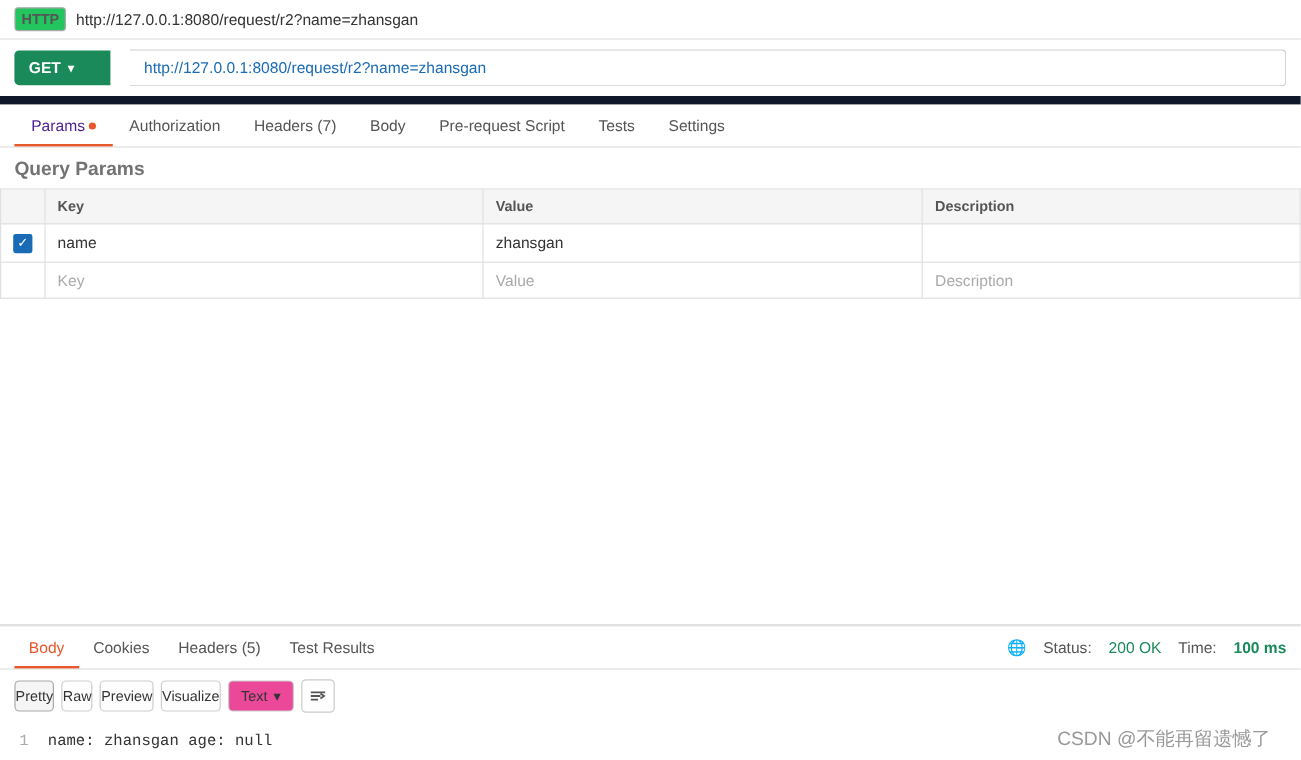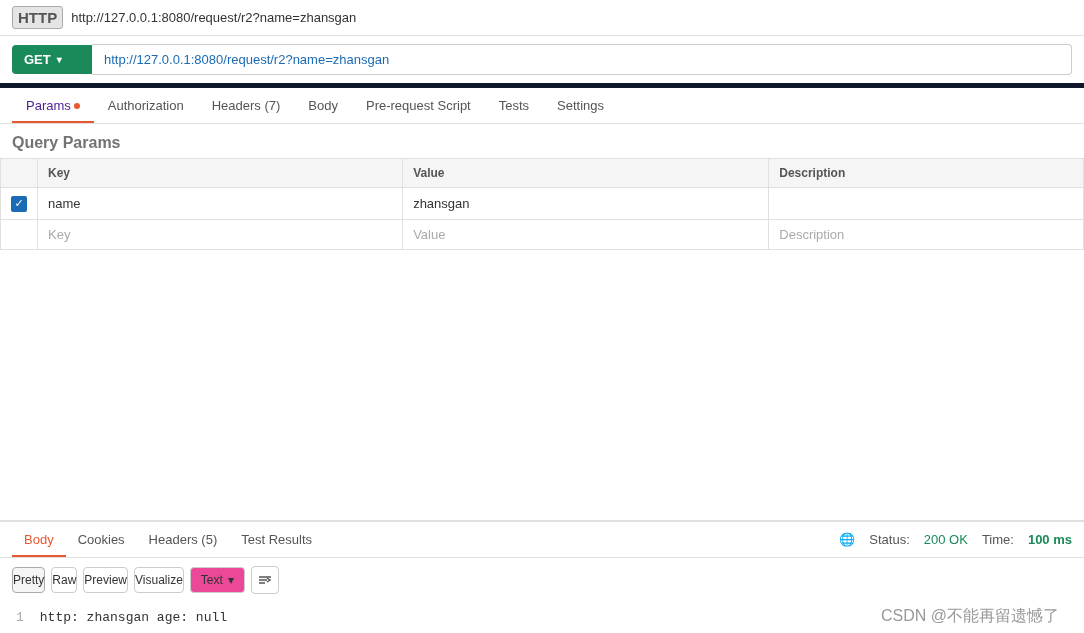--- a/index.html
+++ b/index.html
@@ -6,30 +6,30 @@
     body { font-family: -apple-system, BlinkMacSystemFont, 'Segoe UI', sans-serif; font-size: 13px; background: #fff; color: #333; }
 
     
     .title-bar {
       display: flex; align-items: center; gap: 8px;
       padding: 6px 12px;
       border-bottom: 1px solid #e0e0e0;
       background: #fff;
     }
     .http-badge {
-      background: #e5e5e5; border: 1px solid #aaa; border-radius: 3px;
-      padding: 2px 5px; font-size: 15px; font-weight: bold; color: #555;
+      background: #22c55e; border: 1px solid #aaa; border-radius: 3px;
+      padding: 2px 5px; font-size: 12px; font-weight: bold; color: #555;
     }
     .title-url { font-size: 13px; color: #333; }
 
     
     .request-bar {
-      display: flex; align-items: center; gap: 0;
+      display: flex; align-items: center; gap: 16px;
       padding: 8px 12px;
-      border-bottom: 5px solid #0f172a;
+      border-bottom: 7px solid #0f172a;
     }
     .method-select {
       display: flex; align-items: center; gap: 6px;
       background: #1a8a5a; color: #fff;
       border: none; border-radius: 4px 0 0 4px;
       padding: 7px 12px; font-size: 13px; font-weight: bold;
       cursor: pointer; min-width: 80px;
     }
     .method-select .chevron { font-size: 10px; }
     .url-input {
@@ -272,19 +272,19 @@
         <svg width="16" height="16" viewBox="0 0 16 16" fill="none">
           <line x1="2" y1="5" x2="14" y2="5" stroke="#555" stroke-width="1.5"></line>
           <line x1="2" y1="8" x2="10" y2="8" stroke="#555" stroke-width="1.5"></line>
           <polyline points="10,6 13,8 10,10" fill="none" stroke="#555" stroke-width="1.5"></polyline>
           <line x1="2" y1="11" x2="8" y2="11" stroke="#555" stroke-width="1.5"></line>
         </svg>
       </div>
     </div>
 
     <div class="response-body">
-      <span class="line-num">1</span><span>http: zhansgan  age: null</span>
+      <span class="line-num">1</span><span>name: zhansgan  age: null</span>
     </div>
 
     <div class="watermark">CSDN @不能再留遗憾了</div>
   </div>
 
 </div>
 
 </body></html>

